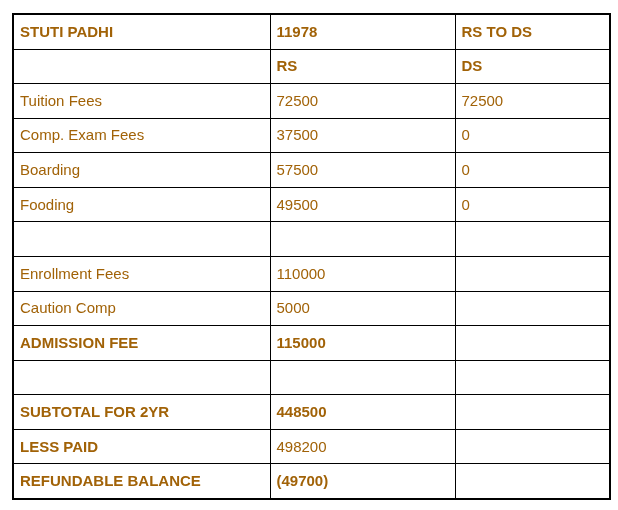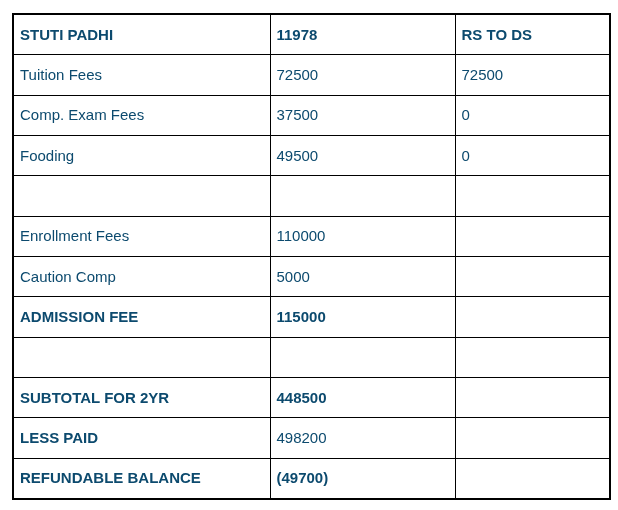--- a/index.html
+++ b/index.html
@@ -21,21 +21,21 @@
     width: 597px;
     height: 487px;
     border: 2px solid #000000;
     background: #ffffff;
   }
   table.fee-table td {
     border: 1px solid #000000;
     padding: 2px 8px 2px 6px;
     font-size: 15px;
     line-height: 1.2;
-    color: #0c4a6e;
+    color: #a16207;
     vertical-align: middle;
     white-space: nowrap;
     overflow: hidden;
     height: 28px;
   }
   td.align-left  { text-align: left; }
   td.align-right { }
   td.cell-bold   { font-weight: bold; }
 </style>
 </head>
@@ -48,27 +48,37 @@
         <col style="width: 185px;">
         <col style="width: 155px;">
       </colgroup>
     <tbody>
         <tr>
           <td class="align-left cell-bold">STUTI PADHI</td>
           <td class="align-right cell-bold">11978</td>
           <td class="align-left cell-bold">RS TO DS</td>
         </tr>
         <tr>
+          <td class="align-left"></td>
+          <td class="align-left cell-bold">RS</td>
+          <td class="align-left cell-bold">DS</td>
+        </tr>
+        <tr>
           <td class="align-left">Tuition Fees</td>
           <td class="align-right">72500</td>
           <td class="align-right">72500</td>
         </tr>
         <tr>
           <td class="align-left">Comp. Exam Fees</td>
           <td class="align-right">37500</td>
+          <td class="align-right">0</td>
+        </tr>
+        <tr>
+          <td class="align-left">Boarding</td>
+          <td class="align-right">57500</td>
           <td class="align-right">0</td>
         </tr>
         <tr>
           <td class="align-left">Fooding</td>
           <td class="align-right">49500</td>
           <td class="align-right">0</td>
         </tr>
         <tr>
           <td class="align-left"></td>
           <td class="align-right"></td>

